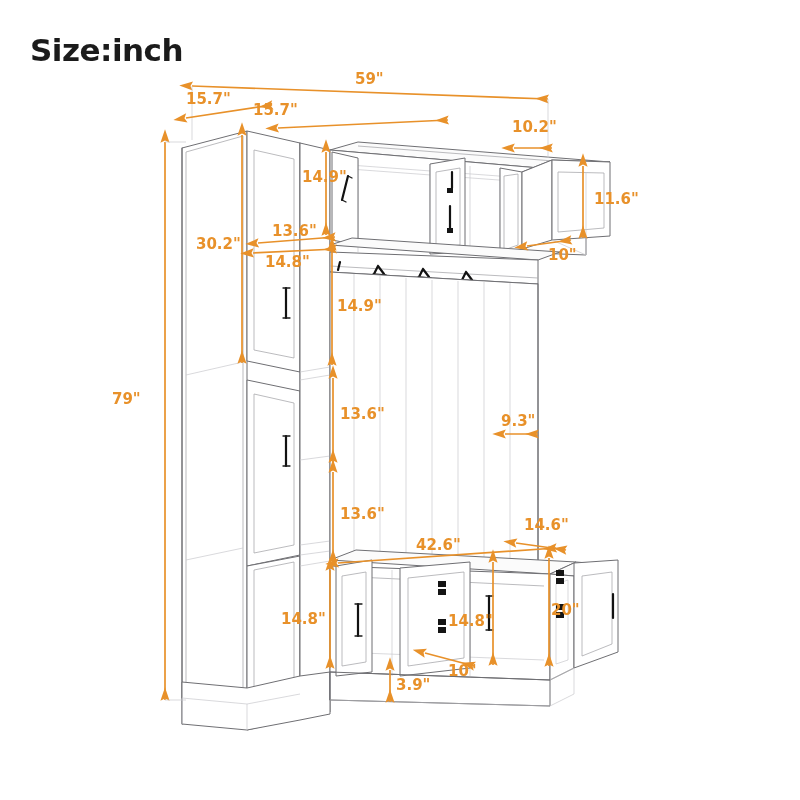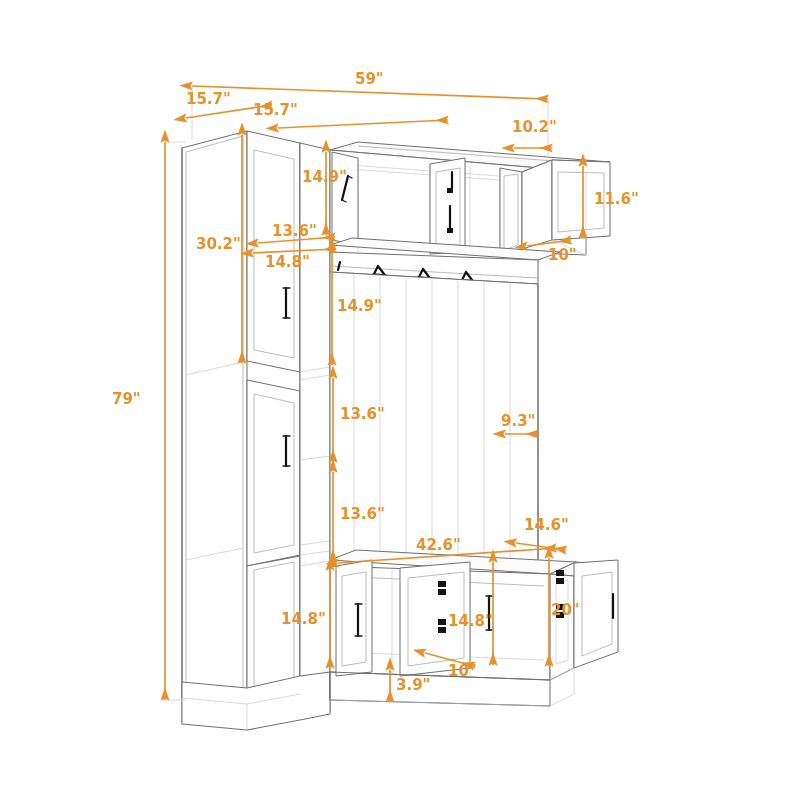--- a/index.html
+++ b/index.html
@@ -96,20 +96,21 @@
     font-weight: bold;
     white-space: nowrap;
     letter-spacing: 0px;
   }
 </style>
 </head>
 <body>
 
 <div id="stage">
 
+  <div id="title">Size:inch</div>
 
   <svg class="drawing" viewBox="0 0 800 800">
     <defs>
       <marker id="ar" markerWidth="9" markerHeight="9" refX="7.5" refY="3" orient="auto" markerUnits="strokeWidth">
         <path d="M0,3 L8,0.3 L6.6,3 L8,5.7 Z" fill="#E8912A"></path>
       </marker>
       <marker id="ar2" markerWidth="9" markerHeight="9" refX="7.5" refY="3" orient="auto" markerUnits="strokeWidth">
         <path d="M0,3 L8,0.3 L6.6,3 L8,5.7 Z" fill="#E8912A"></path>
       </marker>
     </defs>

